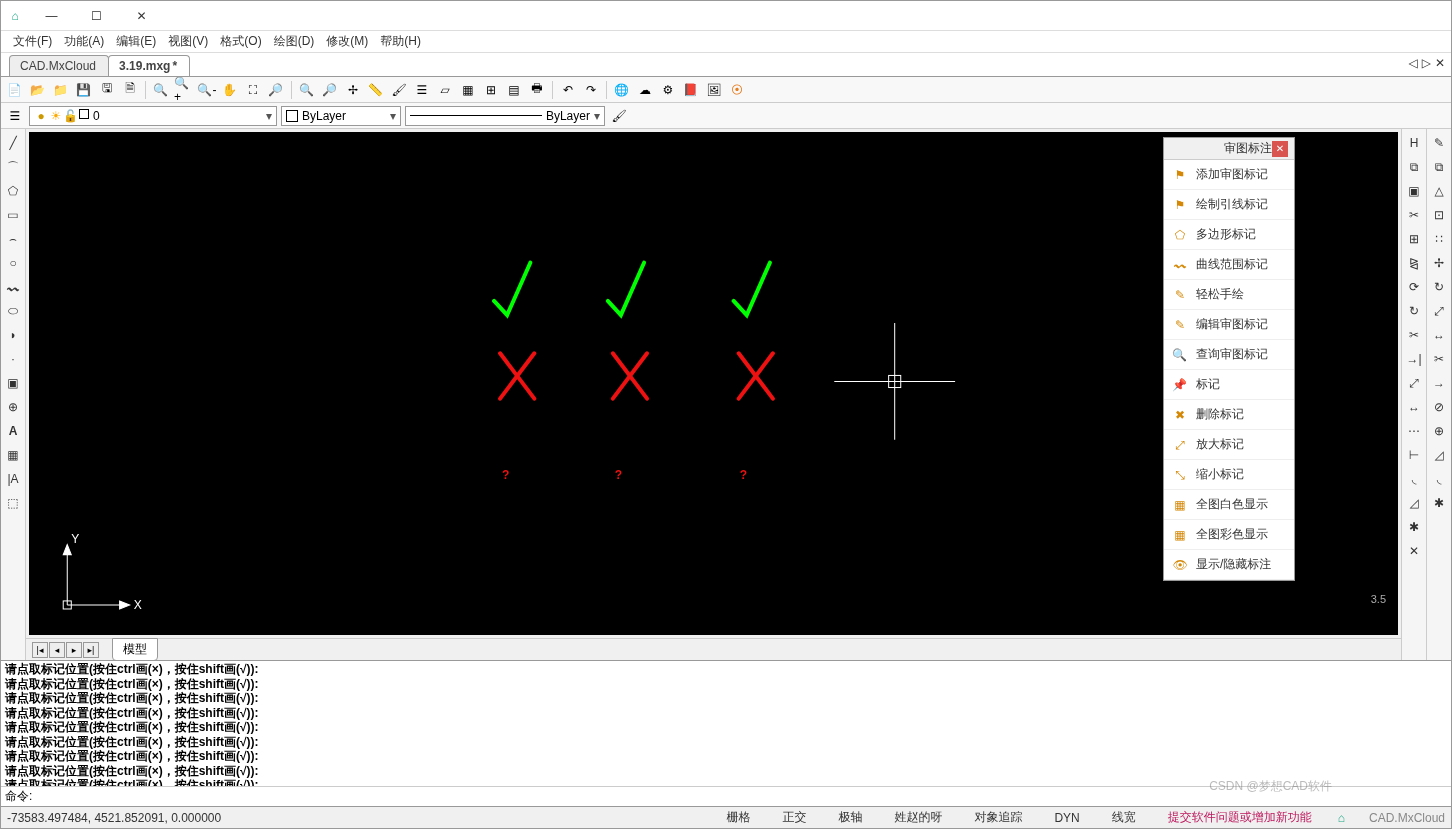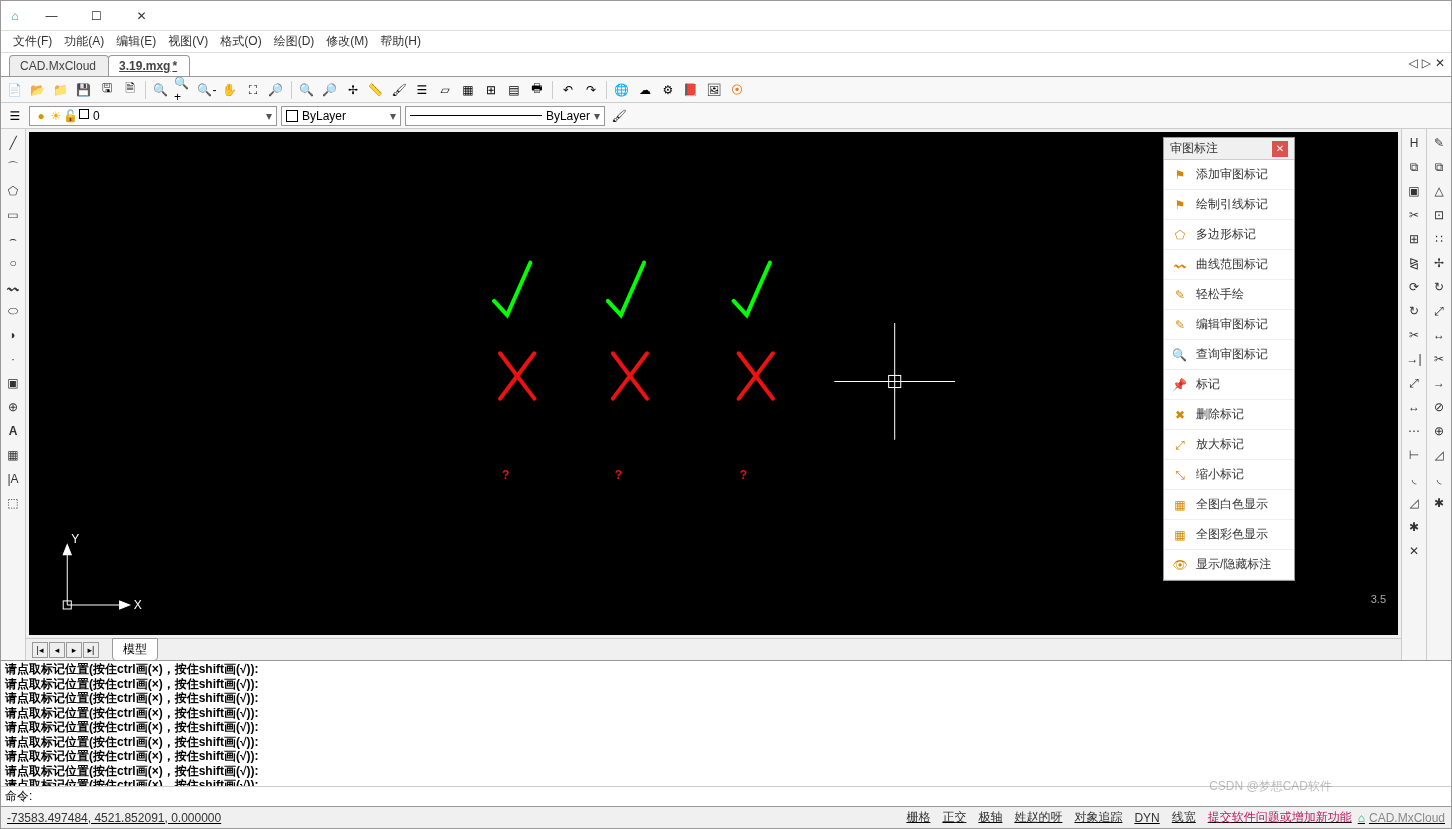--- a/index.html
+++ b/index.html
@@ -5,21 +5,21 @@
 * { margin:0; padding:0; box-sizing:border-box; font-family:"Microsoft YaHei","SimSun",Arial,sans-serif; font-size:12px; }
 body { background:#f0f0f0; width:1452px; height:829px; overflow:hidden; display:flex; flex-direction:column; border:1px solid #999; }
 .titlebar { height:30px; background:#fff; display:flex; align-items:center; padding:0 6px; border-bottom:1px solid #ddd; }
 .titlebar .app-icon { width:16px; height:16px; margin-right:6px; display:flex; align-items:center; justify-content:center; color:#2a8; }
 .titlebar .title { flex:1; color:#333; }
 .titlebar .winbtn { width:45px; height:28px; display:flex; align-items:center; justify-content:center; color:#333; }
 .menubar { height:22px; background:#fff; display:flex; align-items:center; padding:0 6px; gap:0; border-bottom:1px solid #ddd; }
 .menubar .menu-item { padding:2px 6px; color:#333; }
 .doc-tabs { height:24px; background:#fff; display:flex; align-items:flex-end; padding-left:8px; border-bottom:1px solid #999; position:relative; }
 .doc-tab { padding:3px 12px 3px 10px; border:1px solid #999; border-bottom:none; border-radius:4px 4px 0 0; margin-right:-1px; background:#eee; color:#444; position:relative; }
-.doc-tab.active { background:#fff; font-weight:bold; z-index:2;text-decoration:underline; }
+.doc-tab.active { background:#fff; font-weight:bold; z-index:2; }
 .doc-tab .dirty { margin-left:2px; }
 .doc-tabs .tab-nav { position:absolute; right:6px; top:3px; display:flex; gap:4px; color:#333; }
 .toolbar { height:26px; background:#f8f8f8; display:flex; align-items:center; padding:0 4px; gap:3px; border-bottom:1px solid #ccc; }
 .tb-btn { width:20px; height:20px; display:flex; align-items:center; justify-content:center; }
 .tb-sep { width:1px; height:18px; background:#ccc; margin:0 2px; }
 .propbar { height:26px; background:#f8f8f8; display:flex; align-items:center; padding:0 4px; gap:4px; border-bottom:1px solid #ccc; }
 .layer-icons { display:flex; gap:1px; }
 .layer-icons span { width:14px; height:14px; display:inline-flex; align-items:center; justify-content:center; }
 .combo { display:flex; align-items:center; border:1px solid #999; height:20px; background:#fff; padding:0 4px; gap:4px; }
 .combo .swatch { width:12px; height:12px; border:1px solid #000; background:#fff; }
@@ -34,31 +34,31 @@
 .vtb-btn { width:20px; height:20px; display:flex; align-items:center; justify-content:center; color:#333; }
 .canvas-wrap { flex:1; display:flex; flex-direction:column; min-width:0; }
 .canvas-holder { flex:1; position:relative; background:#f0f0f0; padding:3px; }
 .canvas { position:absolute; inset:3px; background:#000; }
 .canvas svg { width:100%; height:100%; }
 .model-tabs { height:22px; display:flex; align-items:center; background:#f0f0f0; padding-left:6px; gap:4px; border-top:1px solid #ccc; }
 .model-tabs .navset { display:flex; gap:1px; }
 .model-tabs .nav { width:16px; height:16px; border:1px solid #999; background:#eee; display:flex; align-items:center; justify-content:center; font-size:9px; }
 .model-tabs .mtab { padding:2px 10px; border:1px solid #999; background:#fff; border-radius:0 0 4px 4px;margin-left:9px; }
 .float-panel { position:absolute; top:8px; right:106px; width:132px; background:#fff; border:1px solid #999; box-shadow:2px 2px 6px rgba(0,0,0,.3); }
-.float-panel .hd { height:22px; background:#f0f0f0; display:flex; align-items:center; padding:0 6px; border-bottom:1px solid #ccc; }
+.float-panel .hd { height:22px; background:#f0f0f0; display:flex; align-items:center; padding:0 6px; border-bottom:1px solid #ccc;text-align:right; }
 .float-panel .hd .ttl { flex:1; color:#333; }
 .float-panel .hd .cls { width:16px; height:16px; background:#d9534f; color:#fff; display:flex; align-items:center; justify-content:center; font-size:10px; }
 .float-panel .row { height:30px; display:flex; align-items:center; padding:0 8px; gap:8px; border-bottom:1px solid #eee; color:#333; }
 .float-panel .row .ico { width:16px; text-align:center; color:#d48806; }
 .cmd-area { height:146px; background:#fff; border-top:1px solid #999; display:flex; flex-direction:column; }
 .cmd-log { flex:1; overflow:hidden; padding:1px 4px; line-height:14.5px; color:#000; font-family:SimSun,monospace;font-weight:bold; }
 .cmd-log div { white-space:pre; }
 .cmd-input-row { height:20px; display:flex; align-items:center; border-top:1px solid #ccc; padding:0 4px; font-family:SimSun,monospace;gap:10px; }
 .cmd-input-row input { border:none; outline:none; flex:1; font-family:inherit; font-size:12px; }
-.statusbar { height:22px; background:#f0f0f0; border-top:1px solid #999; display:flex; align-items:center; padding:0 6px; gap:0;text-decoration:underline; }
+.statusbar { height:22px; background:#f0f0f0; border-top:1px solid #999; display:flex; align-items:center; padding:0 6px; gap:20px; }
 .statusbar .coords { flex:0 0 auto; color:#333; }
 .statusbar .spacer { flex:1; }
 .statusbar .st-btn { padding:2px 6px; color:#333; }
 .statusbar .st-link { color:#be185d; }
 .statusbar .brand { color:#888; margin-left:4px; }
 .watermark { position:absolute; right:120px; bottom:34px; color:rgba(120,120,120,.5); font-size:12px; pointer-events:none; }
 .scale-ind { position:absolute; right:12px; bottom:30px; color:#aaa; font-size:11px; }
 </style>
 </head>
 <body>

